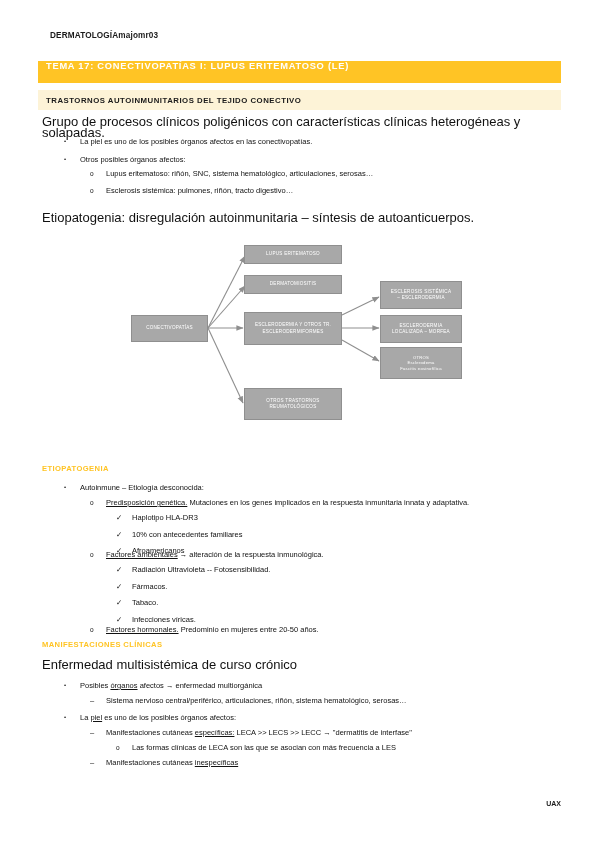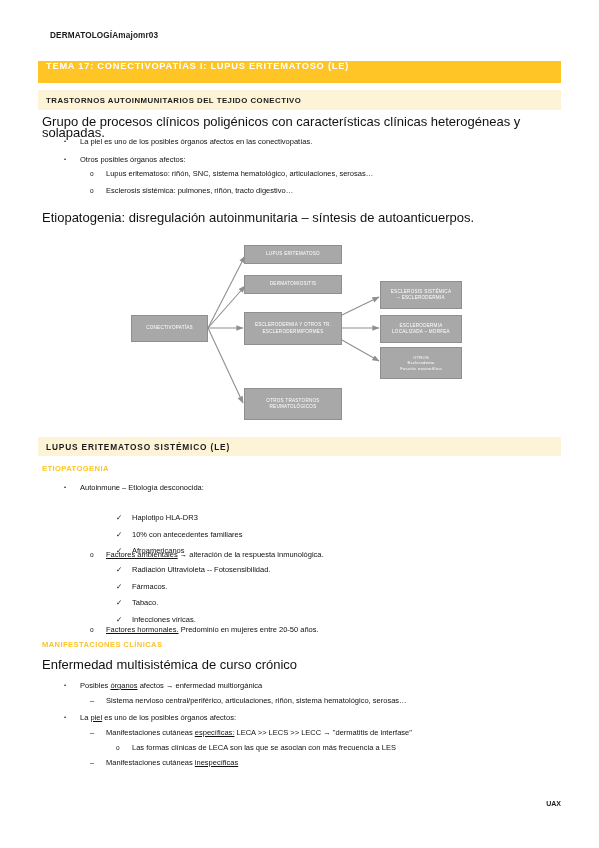--- a/index.html
+++ b/index.html
@@ -268,33 +268,36 @@
       <span>LOCALIZADA – MORFEA</span>
     </div>
 
     <div class="dbox small" style="left:250px; top:107px; width:82px; height:32px;">
       <span>OTROS</span>
       <span>Esclerodema</span>
       <span>Fascitis eosinofílica</span>
     </div>
   </div>
 
-  <div class="sub-band" id="band-lupus">
-    <span>LUPUS ERITEMATOSO SISTÉMICO (LE)</span>
-  </div>
 
   <div class="orange-head" id="head-etio">ETIOPATOGENIA</div>
 
   <div class="lvl ind1" style="top:482px">
     <div class="row">
       <div class="mk disc">•</div>
       <div class="tx">Autoinmune – Etiología desconocida:</div>
     </div>
   </div>
 
+  <div class="lvl ind2" style="top:497px">
+    <div class="row tight">
+      <div class="mk circ">o</div>
+      <div class="tx"><span class="u">Predisposición genética.</span><span> Mutaciones en los genes implicados en la respuesta inmunitaria innata y adaptativa.</span></div>
+    </div>
+  </div>
 
   <div class="lvl ind3" style="top:512px">
     <div class="row tight">
       <div class="mk check">✓</div>
       <div class="tx">Haplotipo HLA-DR3</div>
     </div>
     <div class="row tight">
       <div class="mk check">✓</div>
       <div class="tx">10% con antecedentes familiares</div>
     </div>

